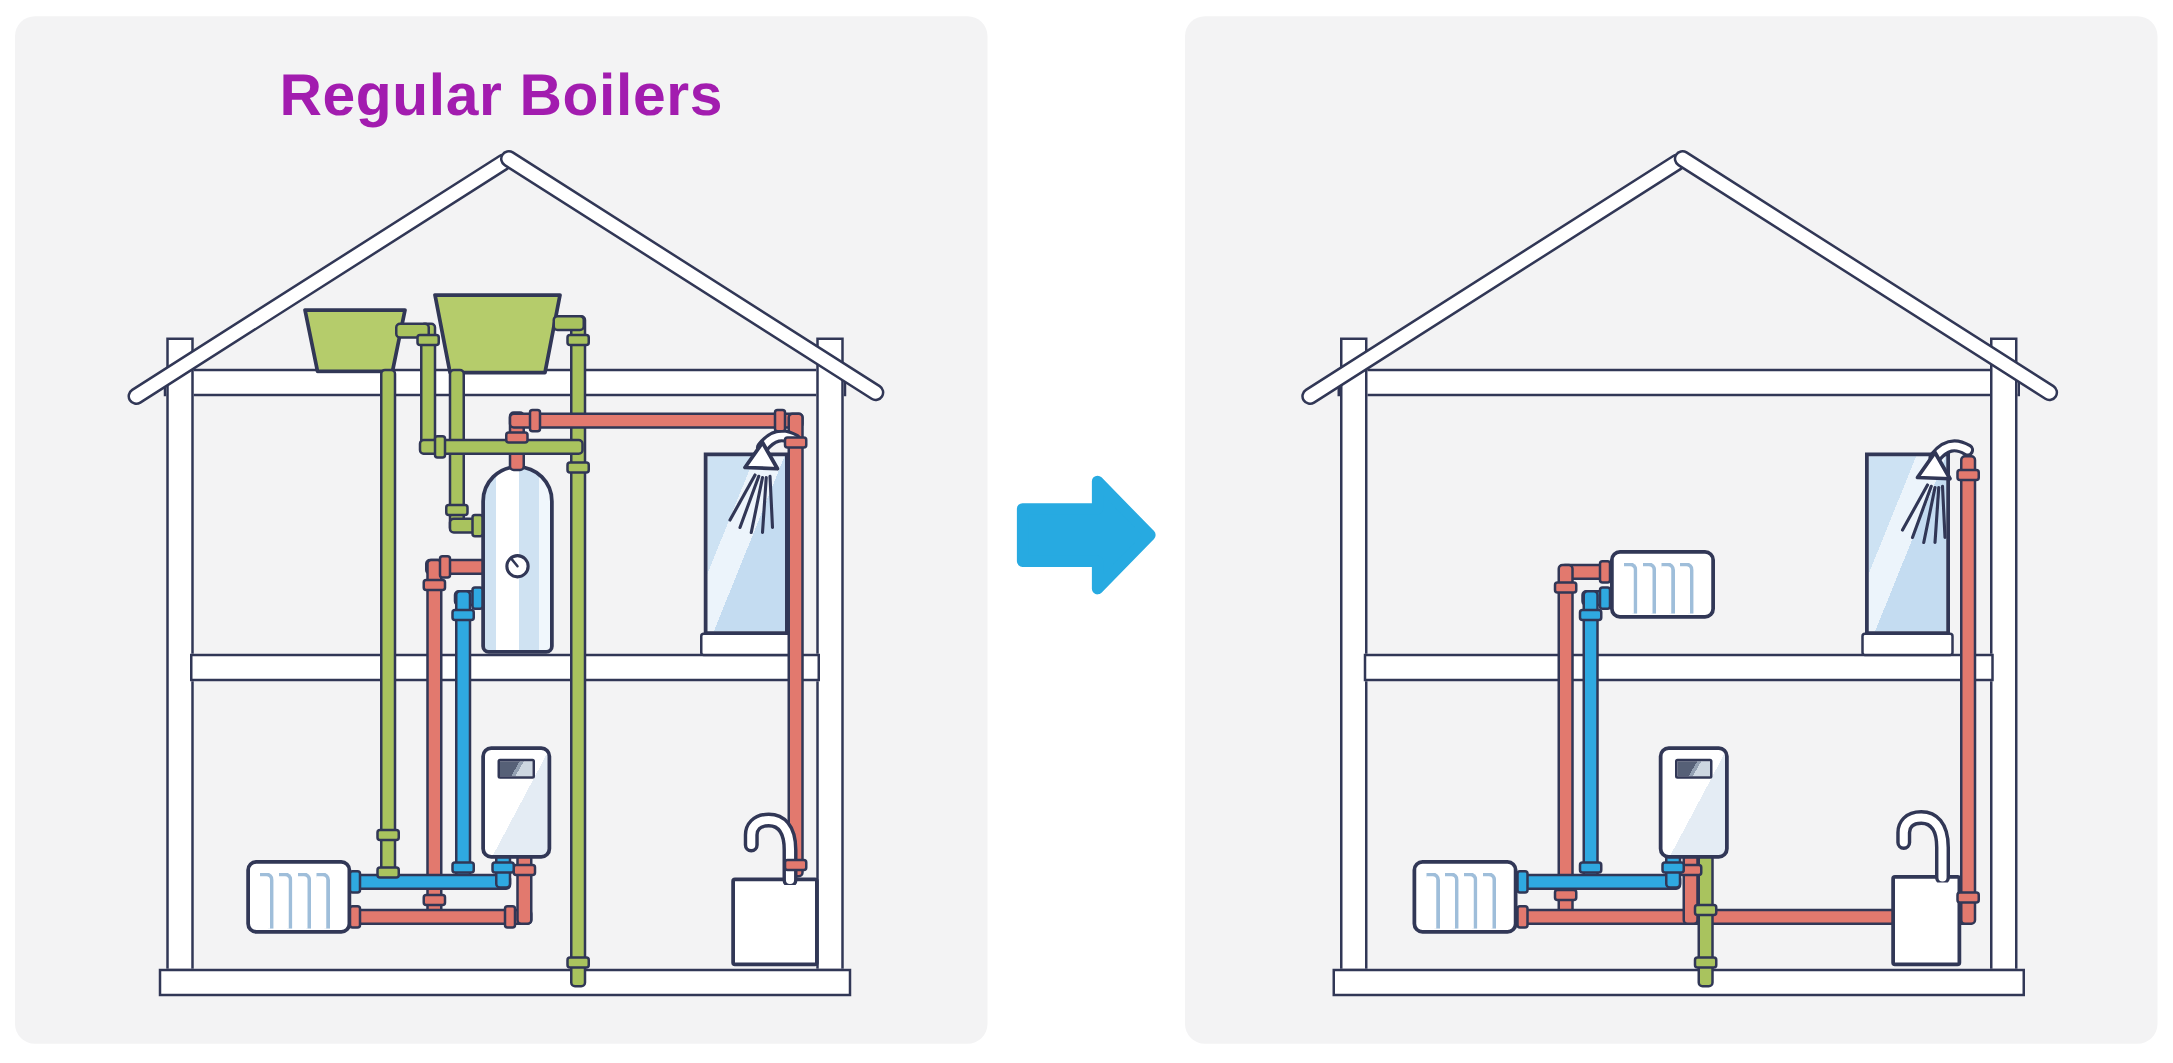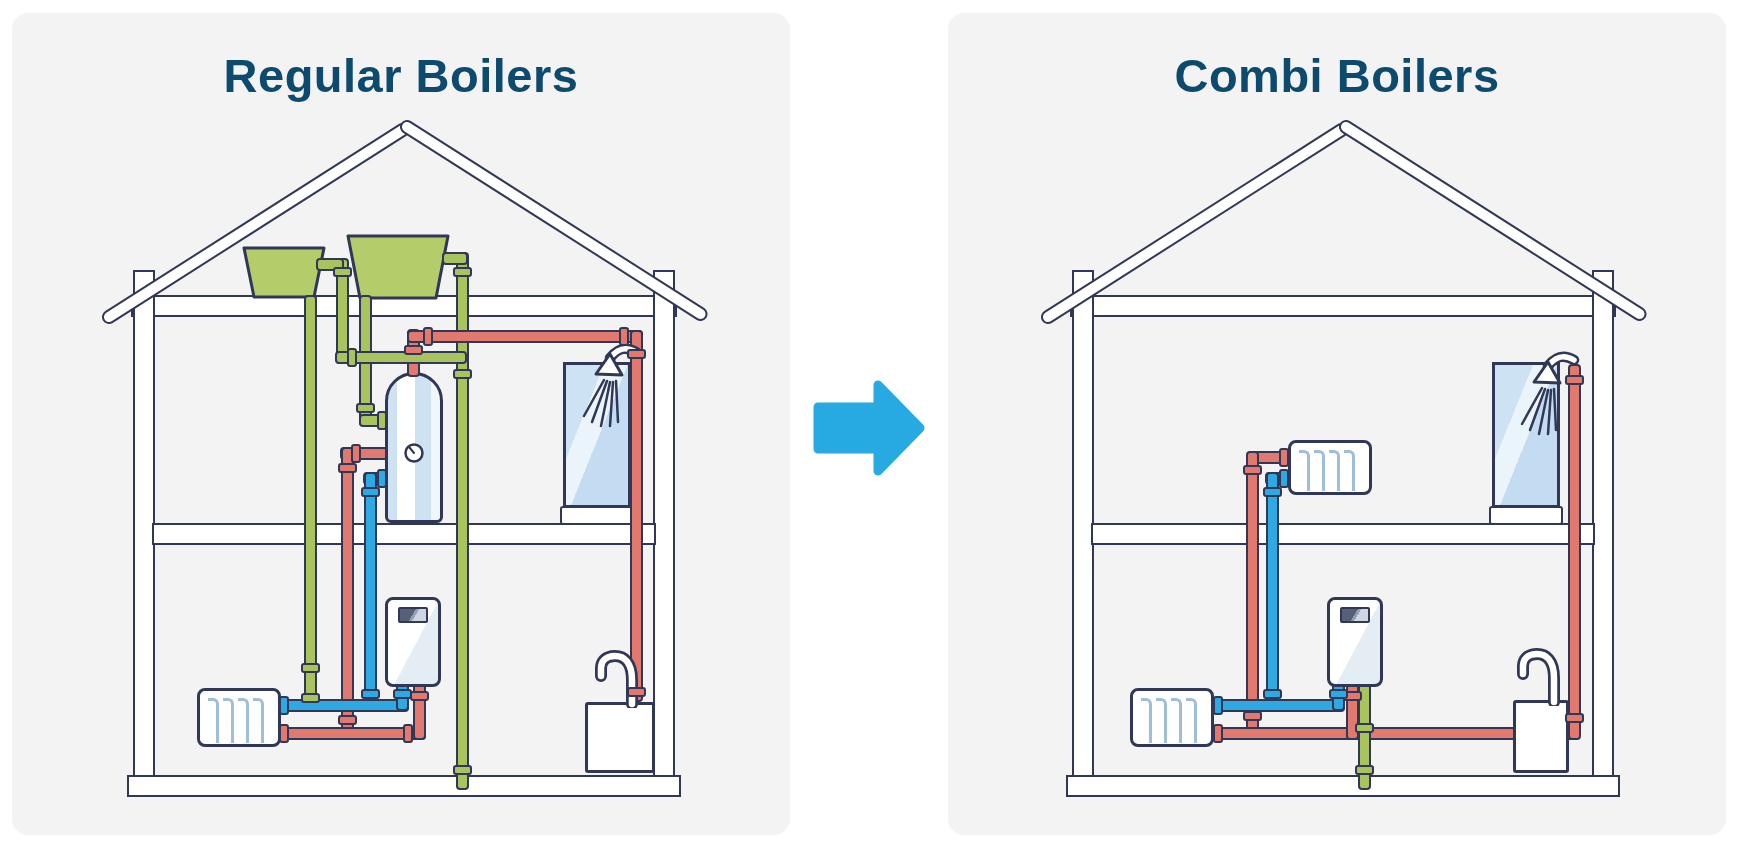--- a/index.html
+++ b/index.html
@@ -1,20 +1,20 @@
 <!DOCTYPE html>
 <html><head>
 <meta charset="utf-8">
 <style>
   html,body{margin:0;padding:0;background:#ffffff;}
   #stage{position:relative;width:1738px;height:850px;background:#ffffff;overflow:hidden;
          font-family:"Liberation Sans", sans-serif;}
   .panel{position:absolute;top:13px;width:778px;height:822px;background:#f3f3f4;border-radius:16px;}
   .title{position:absolute;top:48px;width:778px;text-align:center;font-size:47px;font-weight:700;
-         color:#0c4a6e;letter-spacing:.5px;}
+         color:#a21caf;letter-spacing:.5px;}
   
   .wall,.band,.base{position:absolute;background:#ffffff;border:2.5px solid #313756;box-sizing:border-box;}
   .beam{position:absolute;width:362px;height:14px;background:#ffffff;border:2.5px solid #313756;
         border-radius:9px;box-sizing:border-box;}
   
   .pipe{position:absolute;border:2.5px solid #313756;border-radius:4px;box-sizing:border-box;}
   .g{background:#a9c35e}.r{background:#e2796e}.b{background:#2fa9e1}
   .fit{position:absolute;border:2.5px solid #313756;border-radius:3px;box-sizing:border-box;}
   .fv{width:19px;height:10px}.fh{width:10px;height:19px}
   
@@ -145,21 +145,20 @@
   <div class="fit fv b" style="left:360.5px;top:487px"></div>
   <div class="fit fv b" style="left:360.5px;top:689px"></div>
   <div class="fit fv b" style="left:392.5px;top:689px"></div>
   <div class="fit fh b" style="left:279px;top:695.5px"></div>
 
   <svg class="arrow" style="left:808px;top:375px" width="122" height="106">
     <polygon points="10,32 70,32 70,10 112,53 70,96 70,74 10,74" fill="#27aae1" stroke="#27aae1" stroke-width="9" stroke-linejoin="round"></polygon>
   </svg>
 
   <div class="panel" style="left:948px"></div>
-  <div class="title" style="left:948px">Combi Boilers</div>
 
   <div class="band" style="left:1070px;top:295px;width:546px;height:22px"></div>
   <div class="wall" style="left:1072px;top:270px;width:22px;height:507px"></div>
   <div class="wall" style="left:1592px;top:270px;width:22px;height:507px"></div>
   <div class="band" style="left:1091px;top:523px;width:504px;height:22px"></div>
   <div class="base" style="left:1066px;top:775px;width:554px;height:22px"></div>
   <div class="beam" style="left:1041px;top:310px;transform:rotate(-32.5deg);transform-origin:7px 7px"></div>
   <div class="beam" style="left:1339px;top:120px;transform:rotate(32.5deg);transform-origin:7px 7px"></div>
 
   <div class="glass" style="left:1492px;top:362px"></div>

